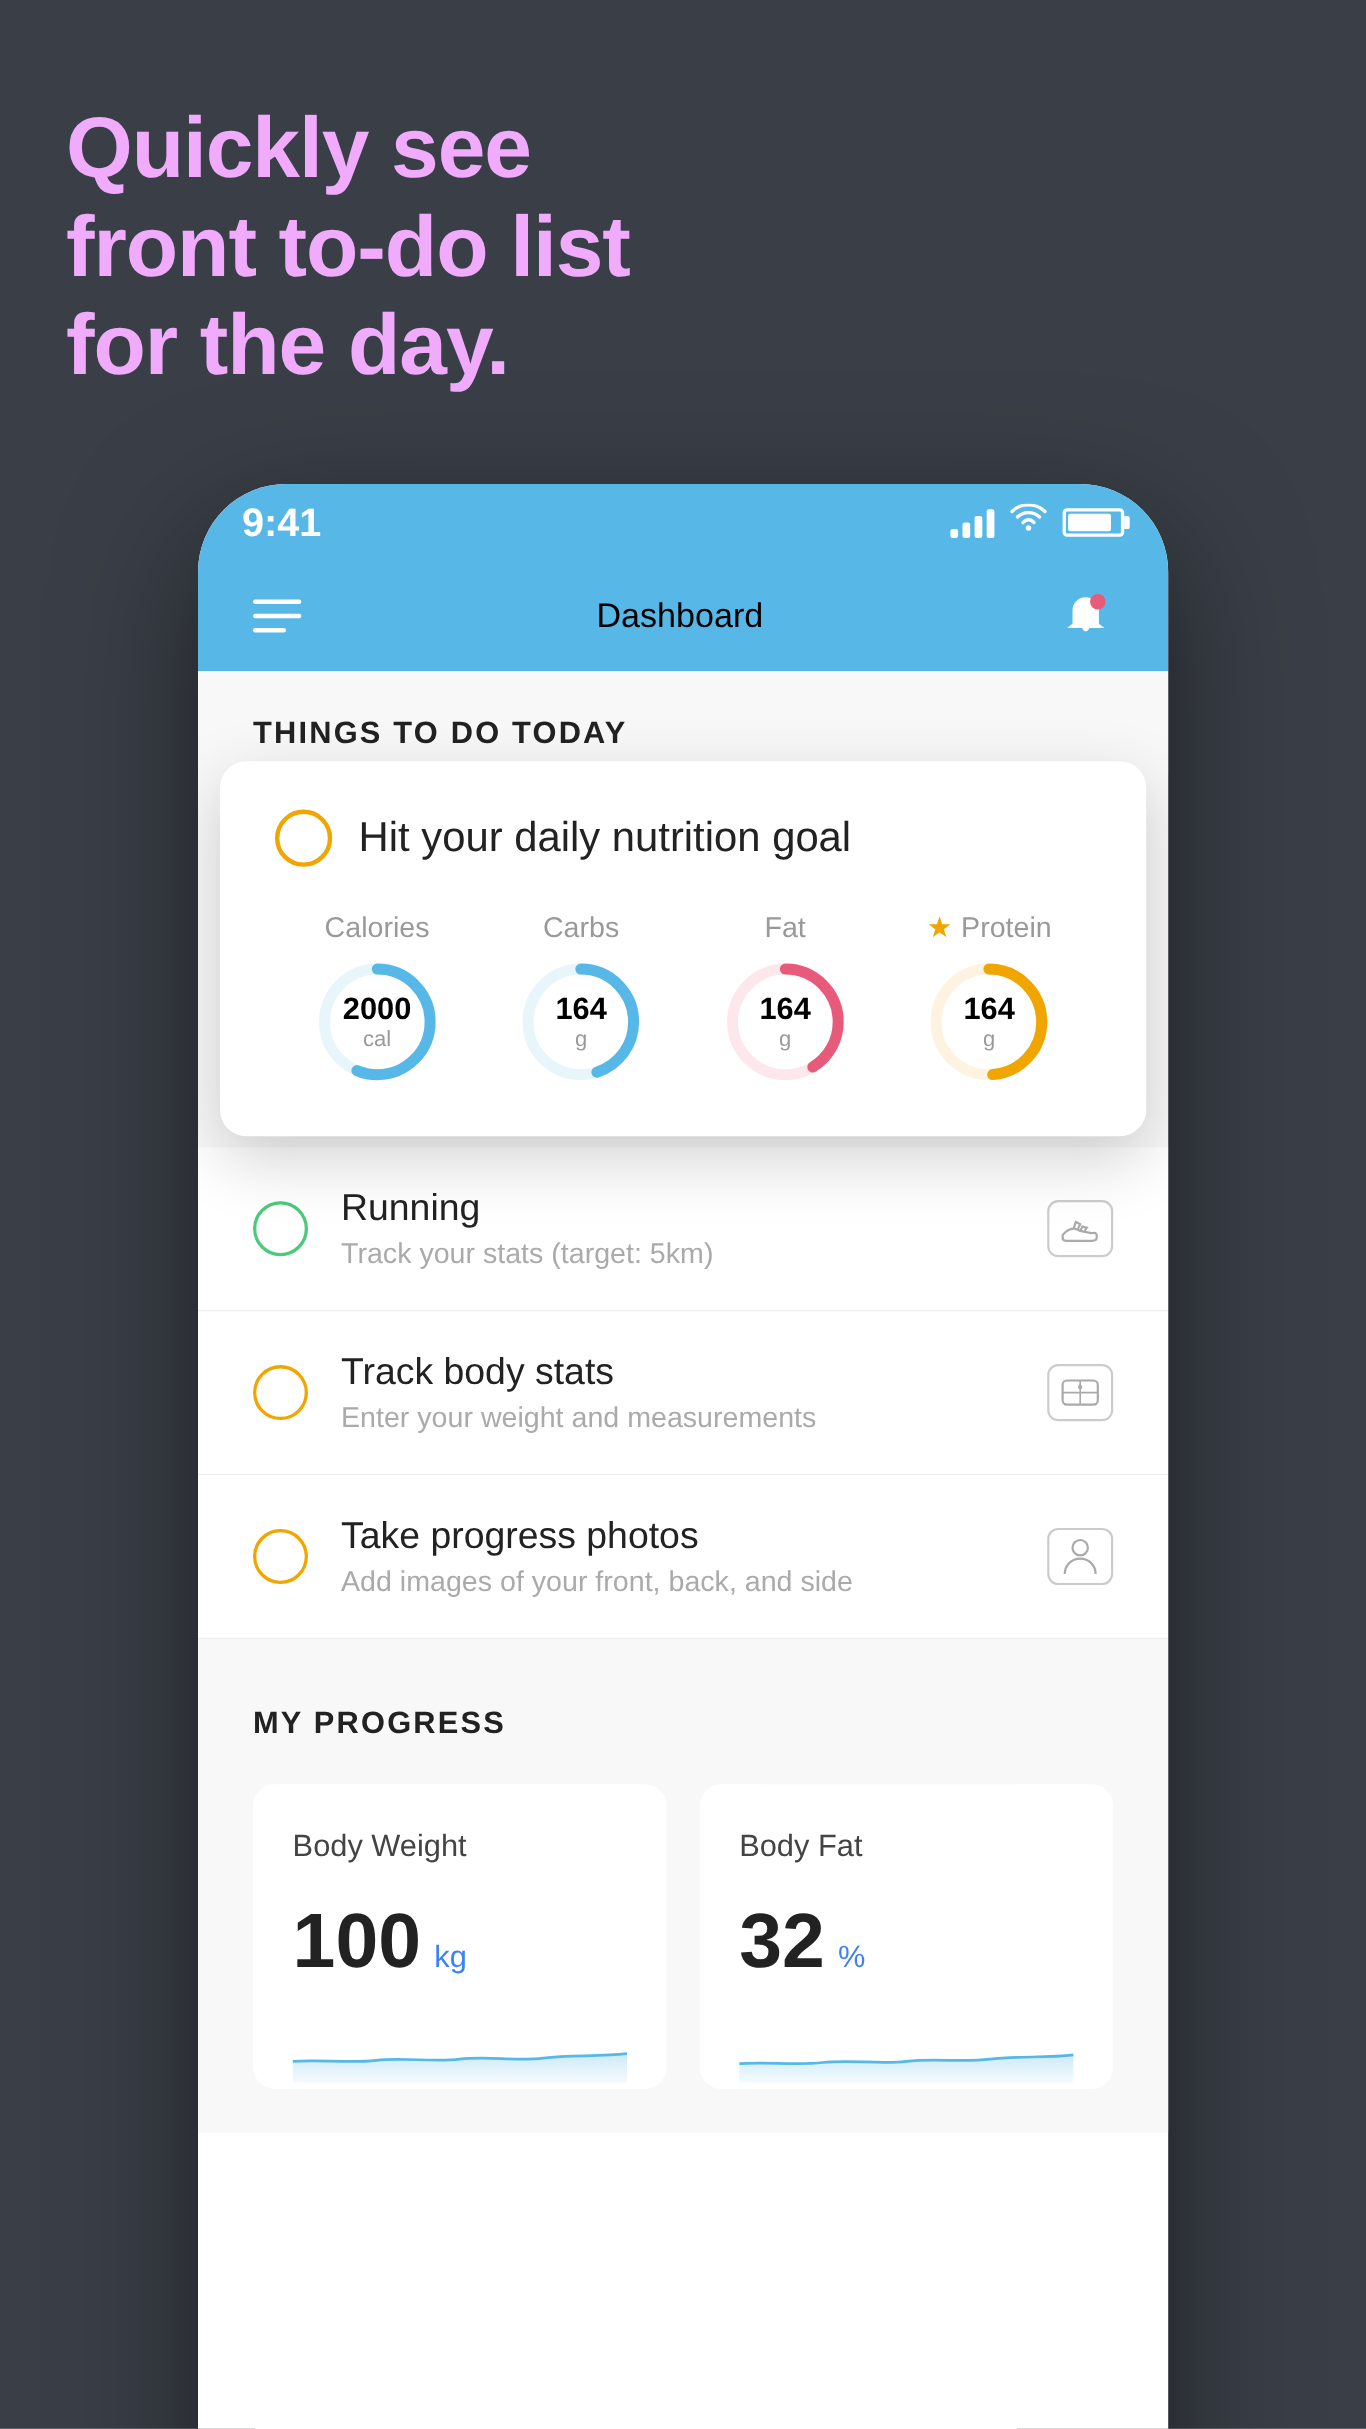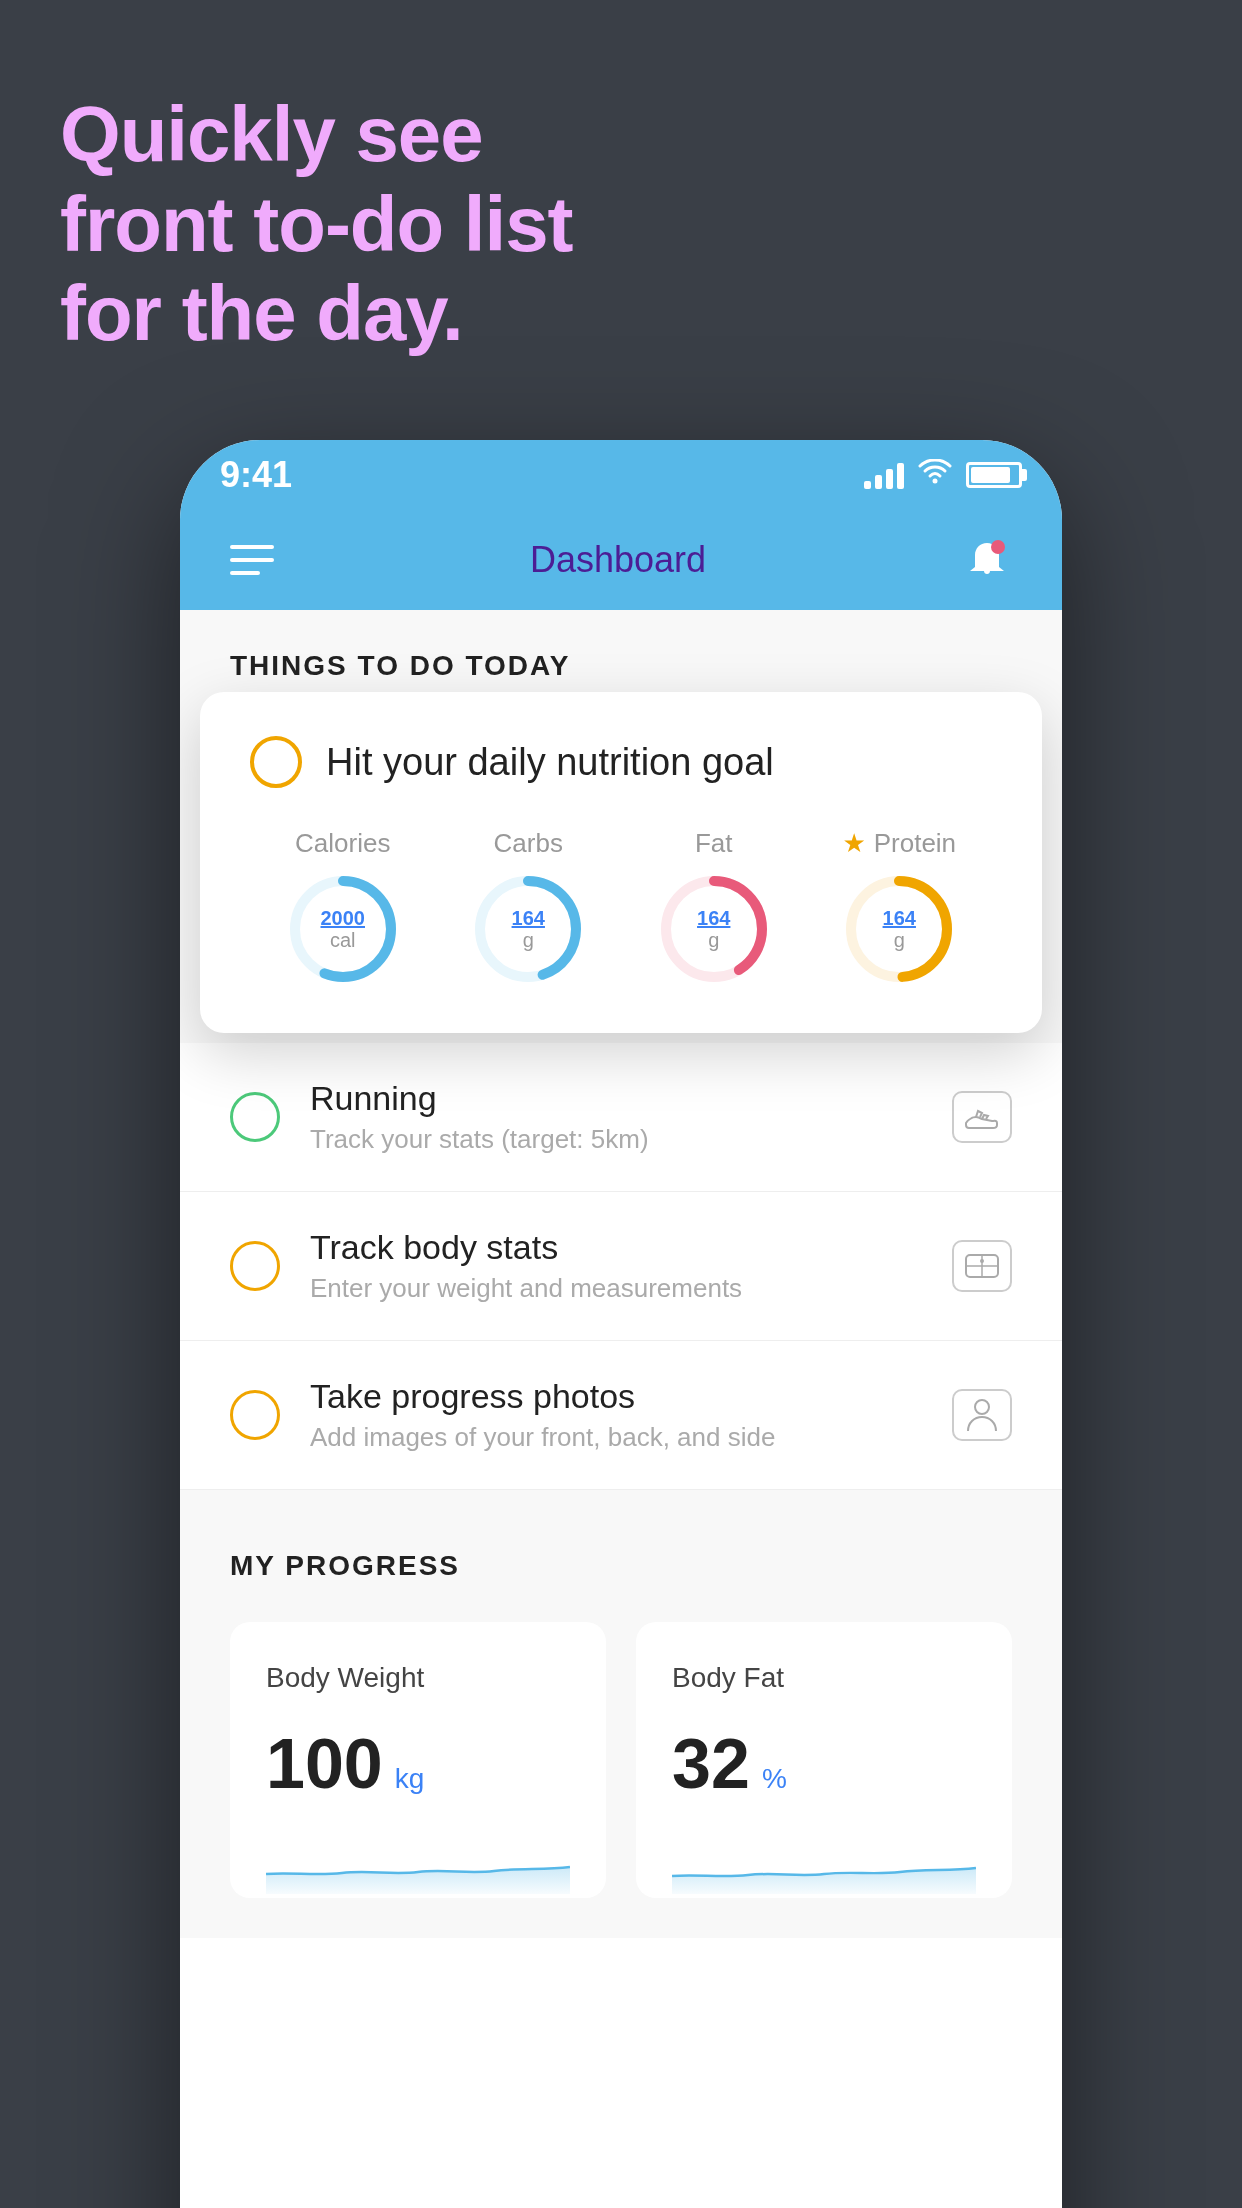--- a/index.html
+++ b/index.html
@@ -126,22 +126,22 @@
     }
 
     .hamburger-line {
       width: 44px;
       height: 4px;
       background: #ffffff;
       border-radius: 2px;
     }
 
     .nav-title {
-      color: #4c1d95;
-      font-size: 36px;
+      color: #000000;
+      font-size: 31px;
       font-weight: 400;
     }
 
     .bell-icon {
       width: 50px;
       height: 50px;
       position: relative;
       cursor: pointer;
     }
 
@@ -236,25 +236,24 @@
     .donut-center {
       position: absolute;
       top: 50%;
       left: 50%;
       transform: translate(-50%, -50%);
       text-align: center;
       line-height: 1.1;
     }
 
     .donut-value {
-      font-size: 20px;
+      font-size: 28px;
       font-weight: 700;
-      color: #3b82f6;
+      color: #000000;
       display: block;
-      text-decoration: underline;
     }
 
     .donut-unit {
       font-size: 20px;
       color: #999;
     }
 
     
     .todo-list {
       background: #ffffff;

